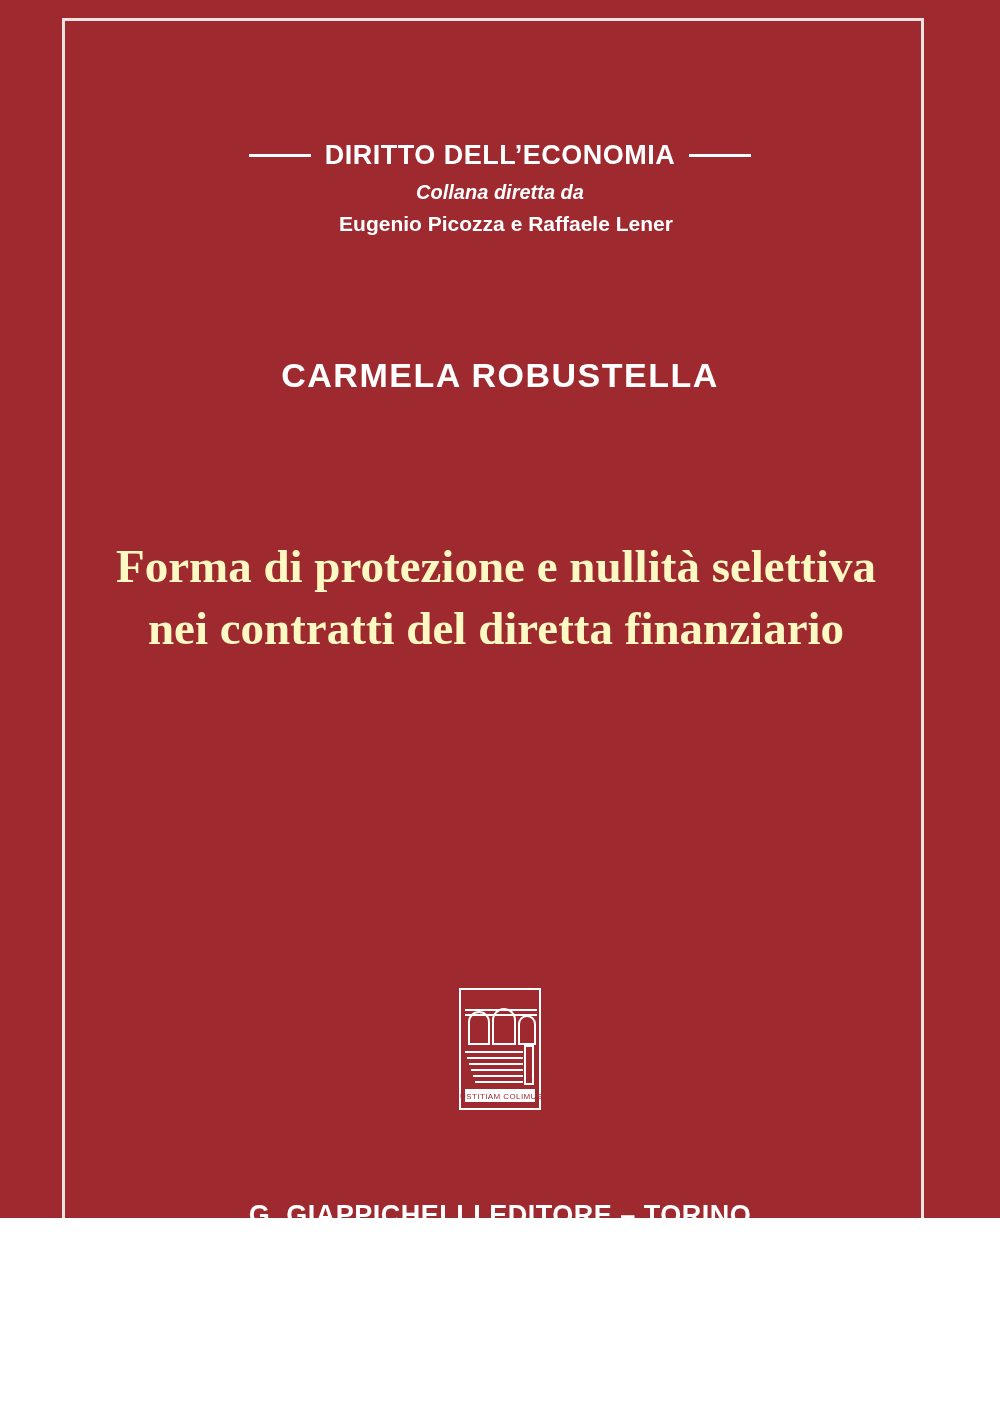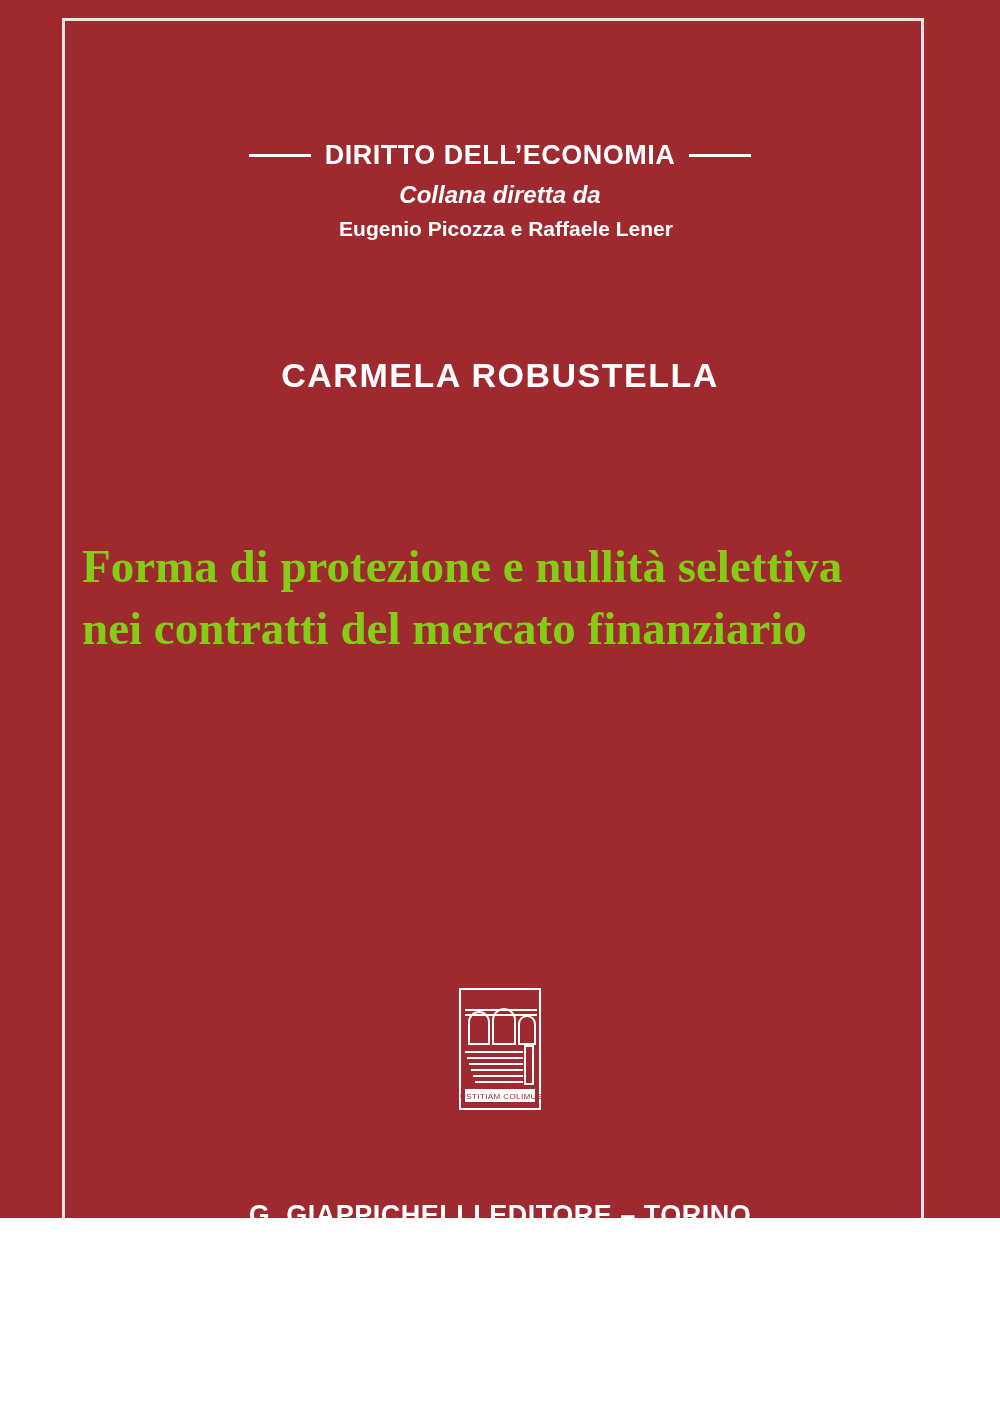--- a/index.html
+++ b/index.html
@@ -56,21 +56,21 @@
     background: #ffffff;
     display: block;
   }
   .series-title {
     font-size: 27px;
     font-weight: bold;
     letter-spacing: 0.5px;
     white-space: nowrap;
   }
   .series-sub {
-    font-size: 24px;
+    font-size: 20px;
     font-style: italic;
     font-weight: bold;
     margin-top: 10px;
   }
   .series-directors {
     font-size: 21px;
     font-weight: bold;
     margin-top: 8px;
     padding-left: 12px;
   }
@@ -83,21 +83,22 @@
     color: #ffffff;
     font-size: 34px;
     font-weight: bold;
     letter-spacing: 1.5px;
   }
   .title {
     position: absolute;
     left: 82px;
     right: 90px;
     top: 535px;
-    color: #84cc16;
+    text-align: center;
+    color: #fef9c3;
     font-family: "Liberation Serif", serif;
     font-size: 47px;
     font-weight: bold;
     line-height: 1.32;
   }
   .title .line {
     display: block;
   }
   .logo {
     position: absolute;
@@ -137,21 +138,21 @@
       <span class="series-rule"></span>
     </div>
     <div class="series-sub">Collana diretta da</div>
     <div class="series-directors">Eugenio Picozza e Raffaele Lener</div>
   </div>
 
   <div class="author">CARMELA ROBUSTELLA</div>
 
   <div class="title">
     <span class="line">Forma di protezione e nullità selettiva</span>
-    <span class="line">nei contratti del mercato finanziario</span>
+    <span class="line">nei contratti del diretta finanziario</span>
   </div>
 
   <div class="logo">
     <svg viewBox="0 0 86 126" width="86" height="126" aria-hidden="true">
       <rect x="0" y="0" width="86" height="126" fill="#9e2a2f"></rect>
       <rect x="3" y="3" width="80" height="120" fill="none" stroke="#ffffff" stroke-width="2"></rect>
 
       <path d="M12 58 L12 36 A10 10 0 0 1 32 36 L32 58 Z" fill="none" stroke="#ffffff" stroke-width="2"></path>
       <path d="M36 58 L36 34 A11 11 0 0 1 58 34 L58 58 Z" fill="none" stroke="#ffffff" stroke-width="2"></path>
       <path d="M62 58 L62 38 A8 8 0 0 1 78 38 L78 58 Z" fill="none" stroke="#ffffff" stroke-width="2"></path>

